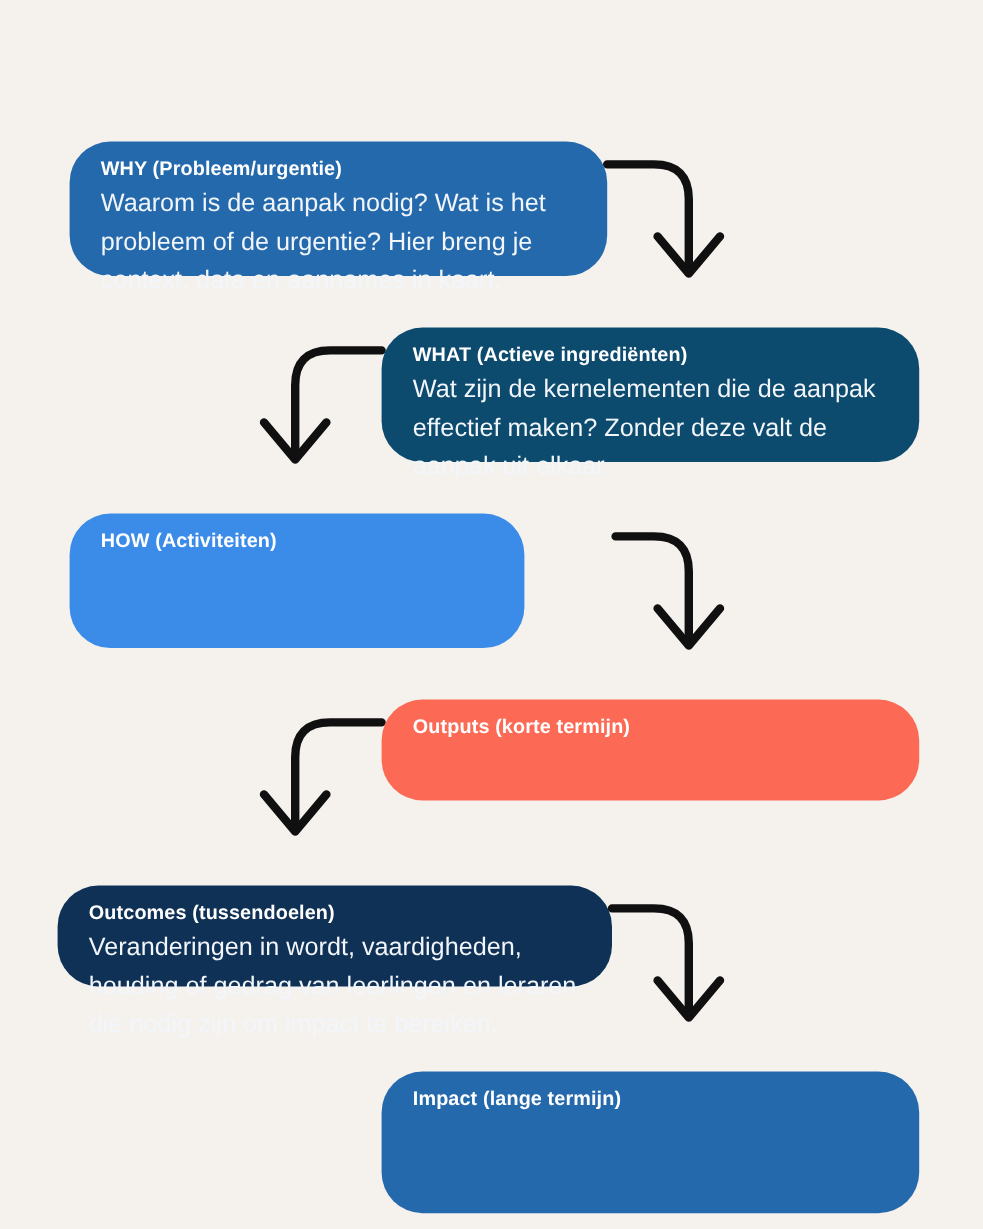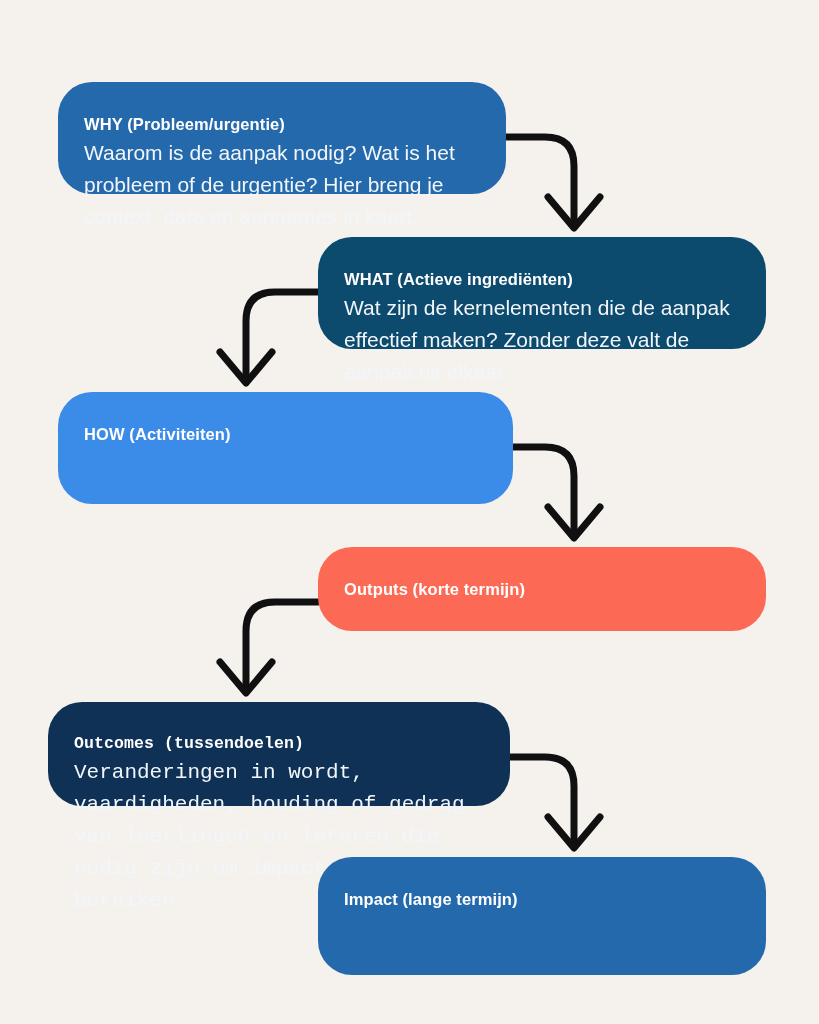--- a/index.html
+++ b/index.html
@@ -23,44 +23,45 @@
     left: 0;
     top: 0;
     width: 819px;
     height: 1024px;
     pointer-events: none;
   }
   .node {
     position: absolute;
     border-radius: 34px;
     box-sizing: border-box;
-    padding: 30px 26px 16px 26px;
+    padding: 11px 26px 16px 26px;
     color: #ffffff;
+    margin-top: 36px;
   }
   .node-title {
     font-size: 16.5px;
     font-weight: bold;
     line-height: 1.48;
     letter-spacing: 0.1px;
     margin: 0 0 1px 0;
     color: #ffffff;
   }
   .node-body {
     font-size: 21px;
     font-weight: normal;
     line-height: 1.52;
     margin: 0;
     color: #f2f6fa;
   }
   
   #node-why    { left: 58px;  top: 82px;  width: 448px; height: 112px; }
   #node-what   { left: 318px; top: 237px; width: 448px; height: 112px; }
-  #node-how    { left: 58px;  top: 392px; width: 455px; height: 112px; }
+  #node-how    { left: 58px;  top: 392px; width: 379px; height: 112px; }
   #node-outputs{ left: 318px; top: 547px; width: 448px; height: 84px; }
-  #node-outcomes{left: 48px;  top: 702px; width: 462px; height: 104px; font-family: Liberation Mono, monospace; }
+  #node-outcomes{left: 48px;  top: 702px; width: 462px; height: 84px; }
   #node-impact { left: 318px; top: 857px; width: 448px; height: 118px; }
 </style>
 </head>
 <body style="background: rgb(245, 242, 238);">
 
 <div id="flow">
 
   <svg class="arrow-layer" viewBox="0 0 819 1024" width="819" height="1024" xmlns="http://www.w3.org/2000/svg">
 
     <g>

